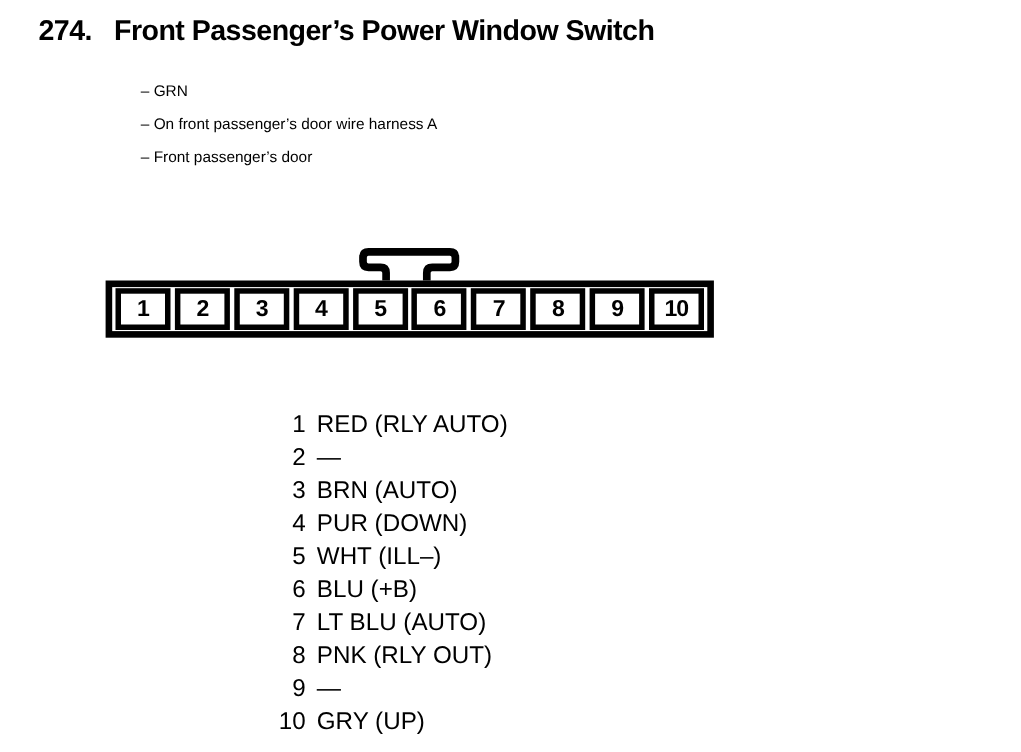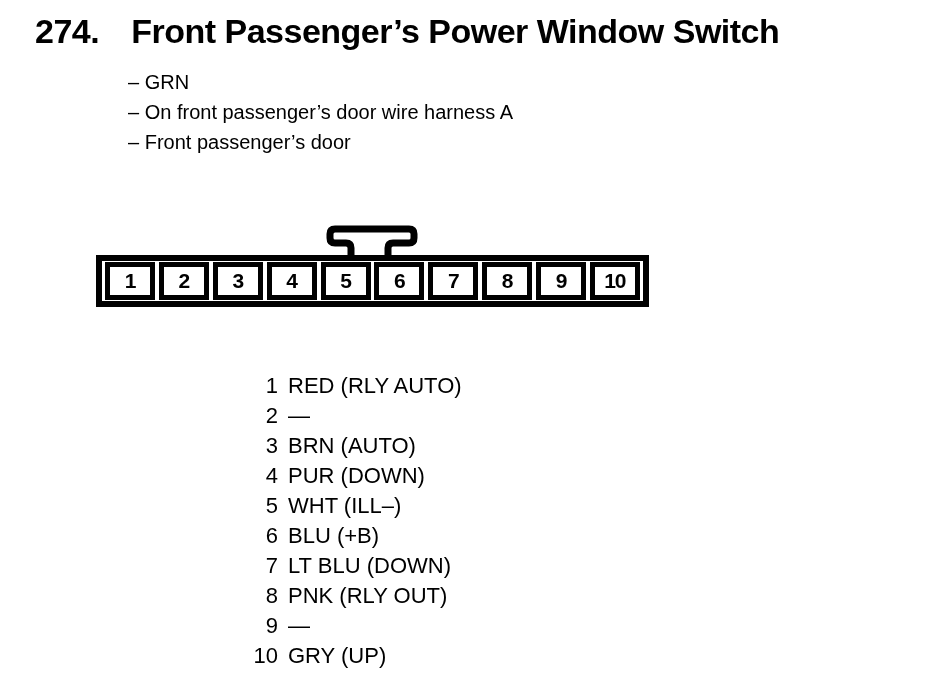--- a/index.html
+++ b/index.html
@@ -15,33 +15,33 @@
     color: #000000;
     overflow: hidden;
   }
 
   
   .heading {
     position: absolute;
     left: 35px;
     top: 12px;
     display: flex;
-    gap: 32px;
-    font-size: 34px;
+    gap: 20px;
+    font-size: 26px;
     font-weight: bold;
     letter-spacing: -0.5px;
     white-space: nowrap;
   }
 
   
   .details {
     position: absolute;
     left: 128px;
     top: 67px;
-    font-size: 20px;
+    font-size: 14px;
     line-height: 30px;
   }
   .detail-line {
     white-space: nowrap;
   }
 
   
   .connector-wrap {
     position: absolute;
     left: 96px;
@@ -158,21 +158,21 @@
     <div class="pin-row">
       <span class="pin-num">5</span>
       <span class="pin-label">WHT (ILL–)</span>
     </div>
     <div class="pin-row">
       <span class="pin-num">6</span>
       <span class="pin-label">BLU (+B)</span>
     </div>
     <div class="pin-row">
       <span class="pin-num">7</span>
-      <span class="pin-label">LT BLU (DOWN)</span>
+      <span class="pin-label">LT BLU (AUTO)</span>
     </div>
     <div class="pin-row">
       <span class="pin-num">8</span>
       <span class="pin-label">PNK (RLY OUT)</span>
     </div>
     <div class="pin-row">
       <span class="pin-num">9</span>
       <span class="pin-label">—</span>
     </div>
     <div class="pin-row">

